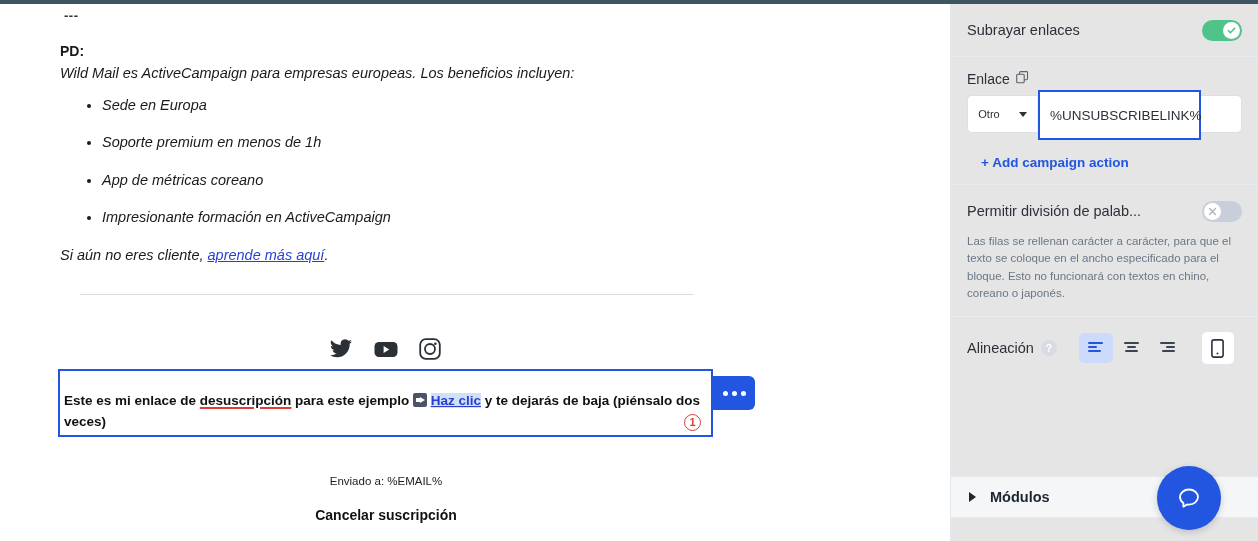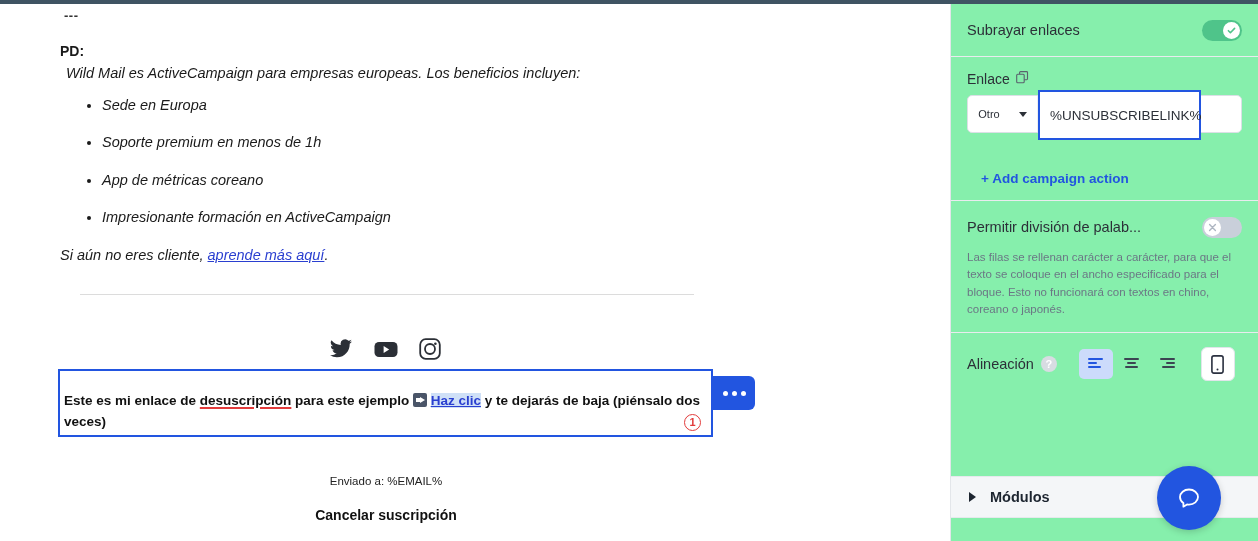--- a/index.html
+++ b/index.html
@@ -54,21 +54,21 @@
     font-weight: bold;
     color: #1a1a1a;
     margin: 20px 0 0 0;
   }
 
   .intro-line {
     font-family: "Liberation Sans", sans-serif;
     font-size: 14.5px;
     font-style: italic;
     color: #1a1a1a;
-    margin: 6px 0 0 6px;
+    margin: 6px 0 0 0;
   }
 
   ul.benefits {
     list-style: disc;
     margin: 16px 0 0 0;
     padding-left: 42px;
   }
   ul.benefits li {
     font-family: "Liberation Sans", sans-serif;
     font-size: 14.5px;
@@ -215,21 +215,21 @@
     font-size: 14px;
     font-weight: bold;
     color: #111;
   }
 
   
   .panel {
     position: absolute;
     left: 950px; top: 4px;
     width: 308px; height: 537px;
-    background: #86efac;
+    background: #e5e5e5;
     border-left: 1px solid #e3e6ea;
   }
 
   .panel-section {
     border-bottom: 1px solid #e9ecef;
     padding: 0 16px;
   }
 
   .row-toggle {
     display: flex;
@@ -313,21 +313,21 @@
     background: #fff;
     display: flex;
     align-items: center;
     padding-left: 10px;
     font-family: "Liberation Sans", sans-serif;
     font-size: 13.5px;
     color: #2c3038;
   }
 
   .add-action {
-    margin-top: 38px;
+    margin-top: 22px;
     font-family: "Liberation Sans", sans-serif;
     font-size: 13.5px;
     font-weight: bold;
     color: #2255e0;
     padding-left: 14px;
   }
 
   
   .sect-title { padding: 12px 16px 16px 16px; }
   .title-label {

